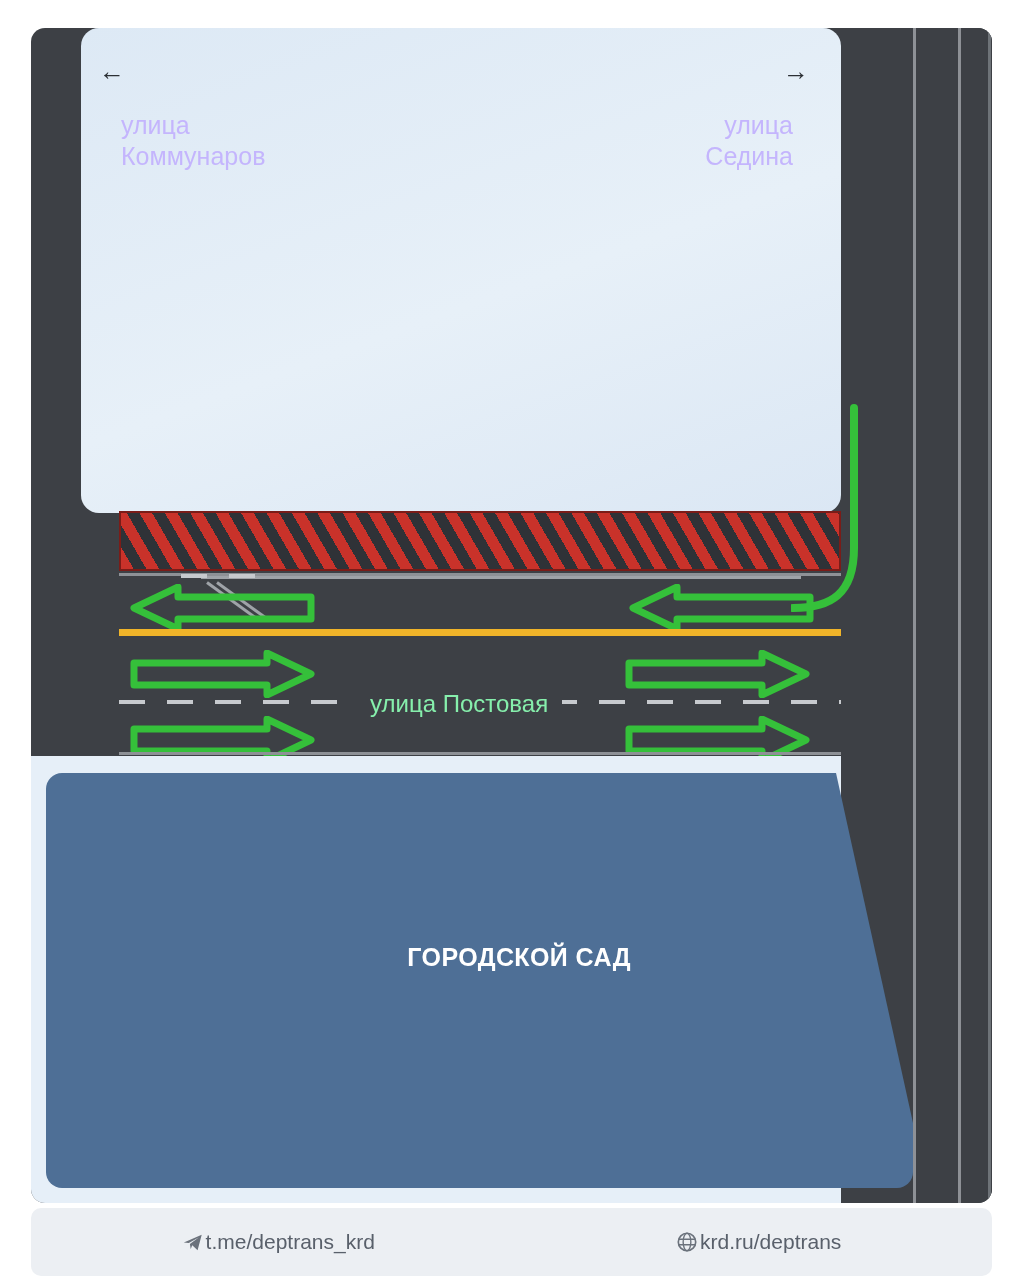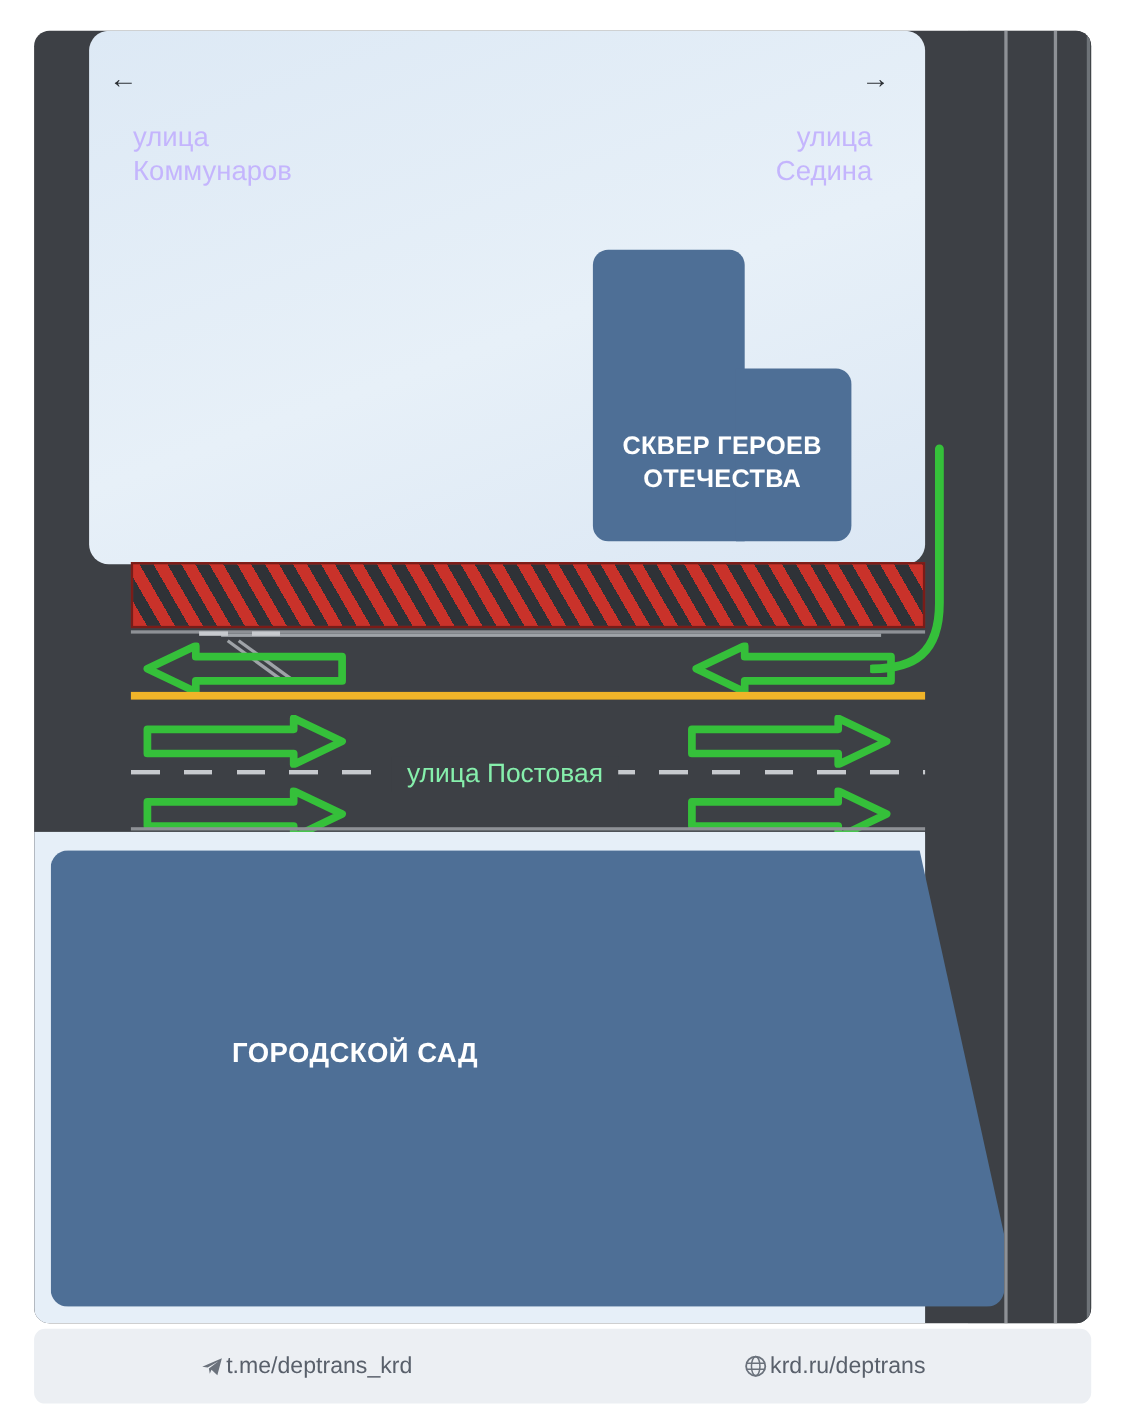--- a/index.html
+++ b/index.html
@@ -180,21 +180,21 @@
     height: 415px;
     background: #4e6f96;
     border-radius: 16px;
     clip-path: polygon(0 0, 790px 0, 867px 350px, 867px 415px, 0 415px);
   }
   .gorsad-text {
     position: absolute;
     left: 180px;
     top: 915px;
     width: 420px;
-    text-align: left;
+    text-align: right;
     color: #ffffff;
     font-size: 25px;
     font-weight: bold;
     letter-spacing: .4px;
   }
   
   .footer {
     position: absolute;
     left: 31px;
     top: 1208px;
@@ -237,26 +237,20 @@
     <div class="plaza"></div>
 
     <div class="arrow-glyph" style="left:68px; top:30px;">←</div>
     <div class="plaza-label" style="left:90px; top:42px;">улица
 Коммунаров</div>
 
     <div class="arrow-glyph" style="left:752px; top:30px;">→</div>
     <div class="plaza-label" style="left:632px; top:42px; text-align:right; width:130px;">улица
 Седина</div>
 
-    <div class="skver">
-      <div class="sq-a"></div>
-      <div class="sq-b"></div>
-      <div class="skver-text">СКВЕР ГЕРОЕВ
-ОТЕЧЕСТВА</div>
-    </div>
 
     <div class="hatch"></div>
 
     <div class="curb" style="left:88px; top:545px; width:722px; height:3px;"></div>
 
     <div class="rail" style="left:170px; top:548px; width:600px; height:3px; background:#9fa3a8;"></div>
     <div class="rail" style="left:176px; top:553px; width:60px; height:3px; transform:rotate(36deg); transform-origin:left center;"></div>
     <div class="rail" style="left:186px; top:553px; width:60px; height:3px; transform:rotate(36deg); transform-origin:left center;"></div>
 
     <div class="dash-row" style="left:150px; top:546px; width:80px;"></div>

